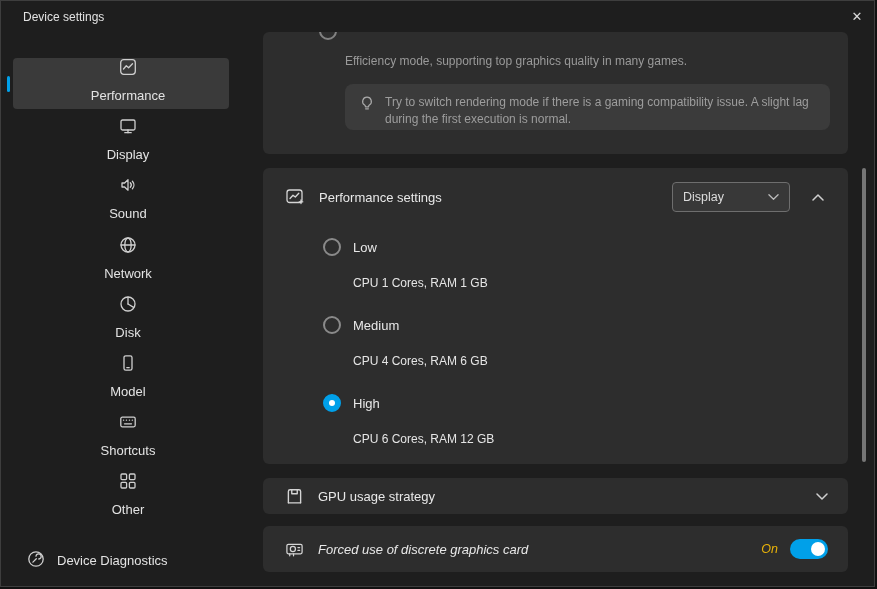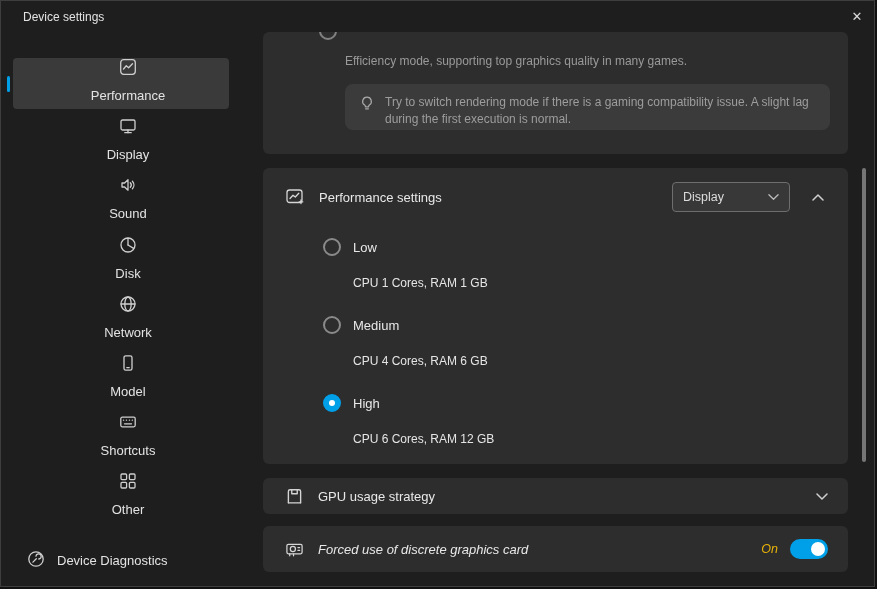--- a/index.html
+++ b/index.html
@@ -120,32 +120,32 @@
         <svg viewBox="0 0 18 18">
             <path d="M3,7 h2.6 L9,3.8 V14.2 L5.6,11 H3 z"></path>
             <path d="M11.3,6.8 a3.2,3.2 0 0 1 0,4.4"></path>
             <path d="M13.4,5.2 a5.6,5.6 0 0 1 0,7.6"></path>
           </svg>
         <span>Sound</span>
       </div>
       <div class="nav-item">
         <svg viewBox="0 0 18 18">
             <circle cx="9" cy="9" r="7"></circle>
+            <ellipse cx="9" cy="9" rx="3.2" ry="7"></ellipse>
+            <line x1="2" y1="9" x2="16" y2="9"></line>
+          </svg>
+        <span>Network</span>
+      </div>
+      <div class="nav-item">
+        <svg viewBox="0 0 18 18">
+            <circle cx="9" cy="9" r="7"></circle>
             <path d="M9,9 V2.2"></path>
             <path d="M9,9 L14.6,12.4"></path>
           </svg>
         <span>Disk</span>
-      </div>
-      <div class="nav-item">
-        <svg viewBox="0 0 18 18">
-            <circle cx="9" cy="9" r="7"></circle>
-            <ellipse cx="9" cy="9" rx="3.2" ry="7"></ellipse>
-            <line x1="2" y1="9" x2="16" y2="9"></line>
-          </svg>
-        <span>Network</span>
       </div>
       <div class="nav-item">
         <svg viewBox="0 0 18 18">
             <rect x="5" y="1.8" width="8" height="14.4" rx="1.8"></rect>
             <line x1="7.8" y1="13.6" x2="10.2" y2="13.6"></line>
           </svg>
         <span>Model</span>
       </div>
       <div class="nav-item">
         <svg viewBox="0 0 18 18">

